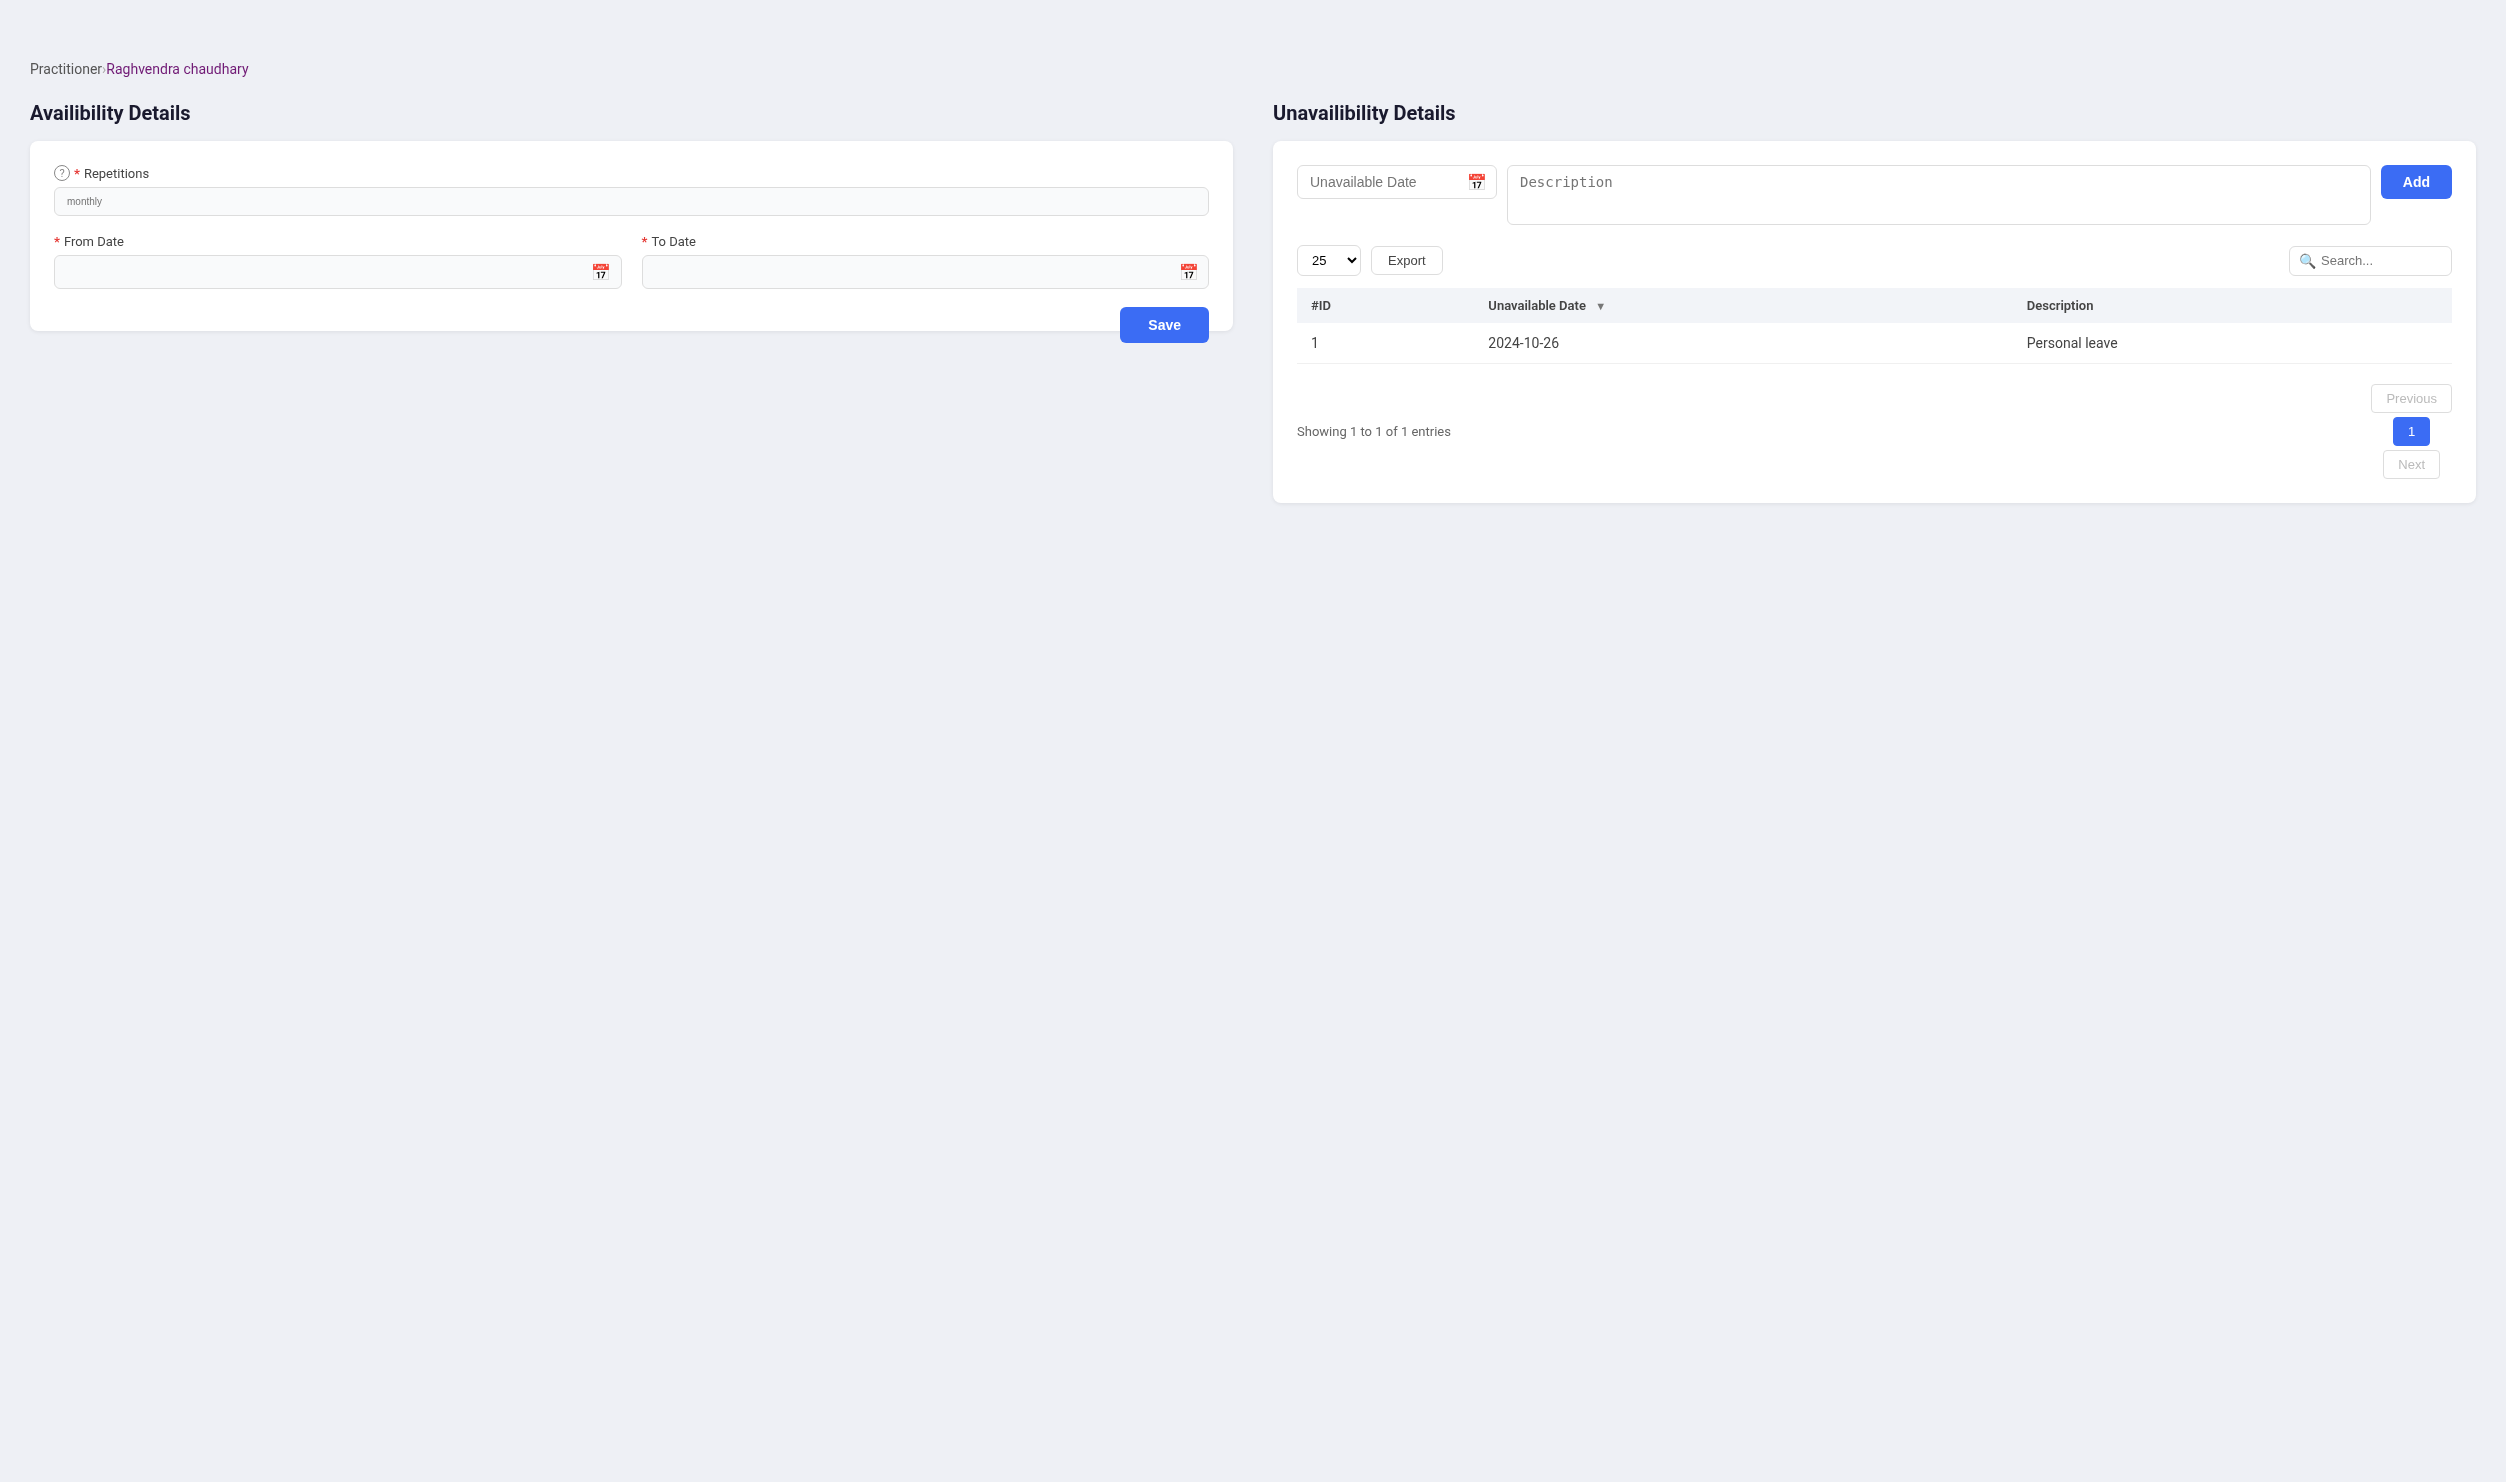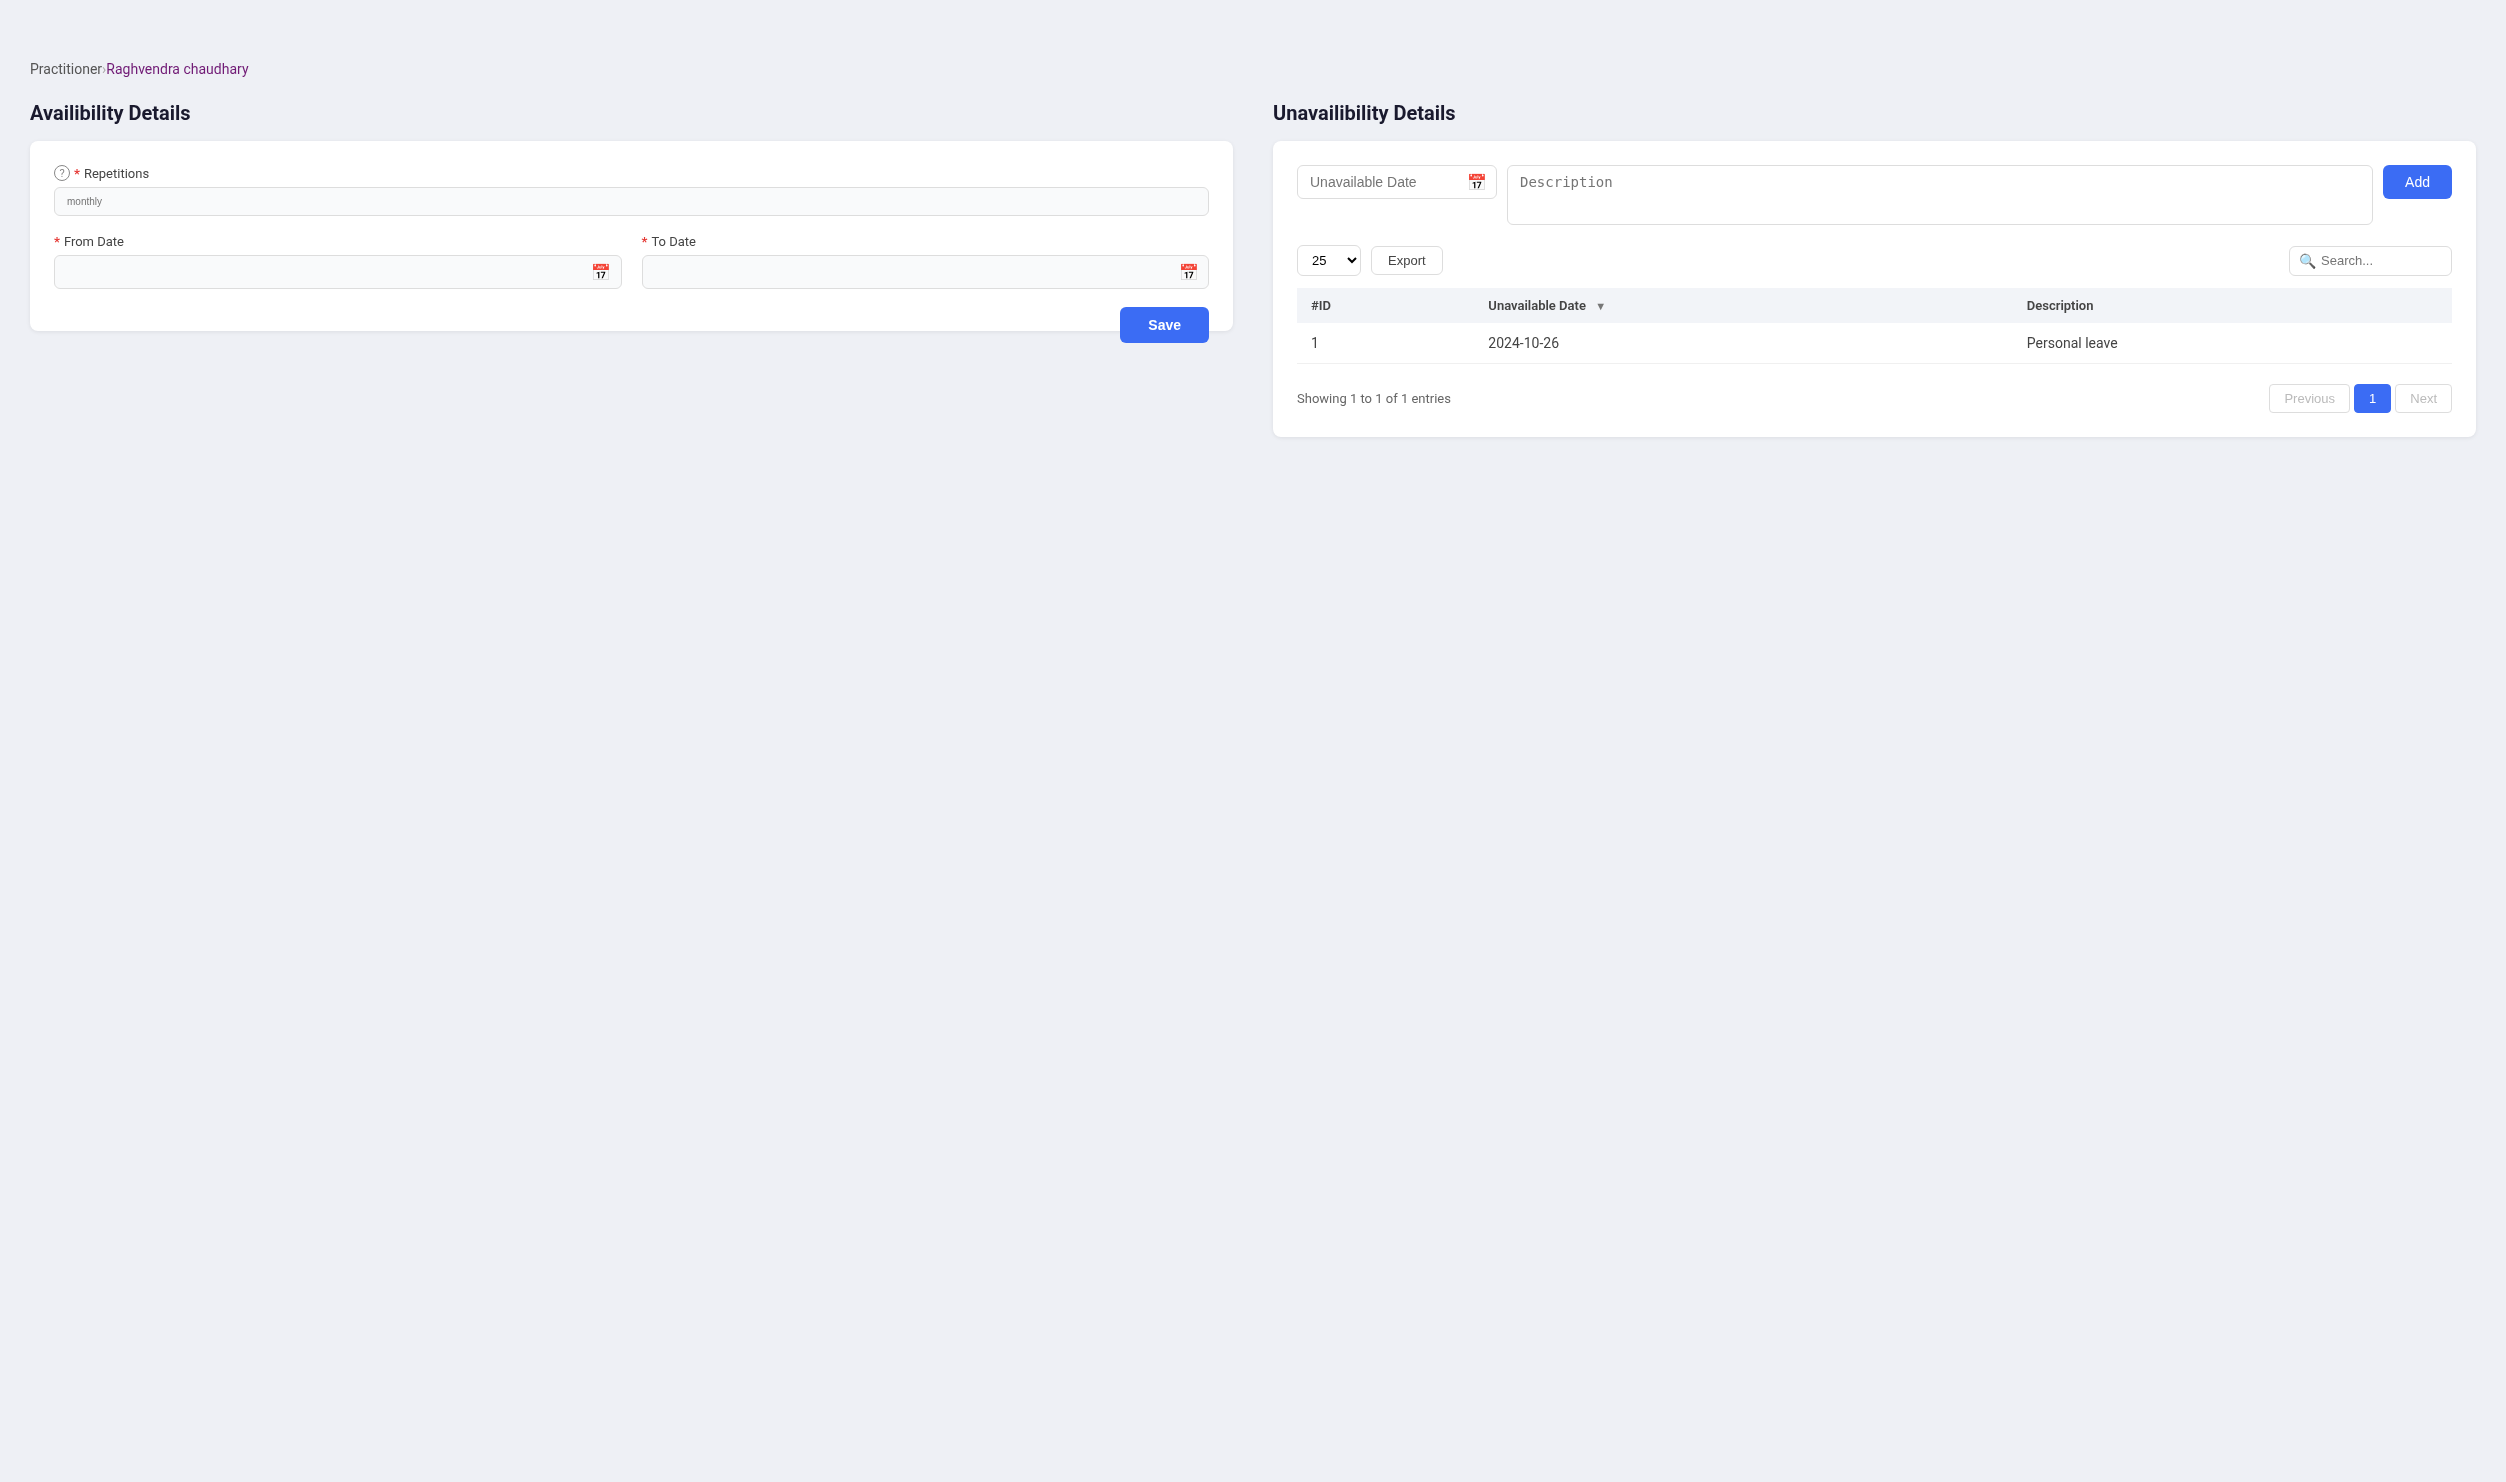--- a/index.html
+++ b/index.html
@@ -164,21 +164,21 @@
       resize: none;
       height: 60px;
     }
     .add-btn {
       background: #3b6cf4;
       color: #fff;
       border: none;
       border-radius: 6px;
       padding: 9px 22px;
       font-size: 14px;
-      font-weight: 400;
+      font-weight: 700;
       cursor: pointer;
       white-space: nowrap;
     }
 
     
     .table-toolbar {
       display: flex;
       align-items: center;
       gap: 10px;
       margin-bottom: 12px;
@@ -261,20 +261,21 @@
       align-items: center;
       justify-content: space-between;
       margin-top: 20px;
       font-size: 13px;
       color: #666;
     }
     .pagination-controls {
       display: flex;
       align-items: center;
       gap: 4px;
+      flex-direction: column;
     }
     .page-btn {
       padding: 6px 14px;
       border: 1px solid #ddd;
       border-radius: 4px;
       background: #fff;
       font-size: 13px;
       color: #555;
       cursor: pointer;
     }

